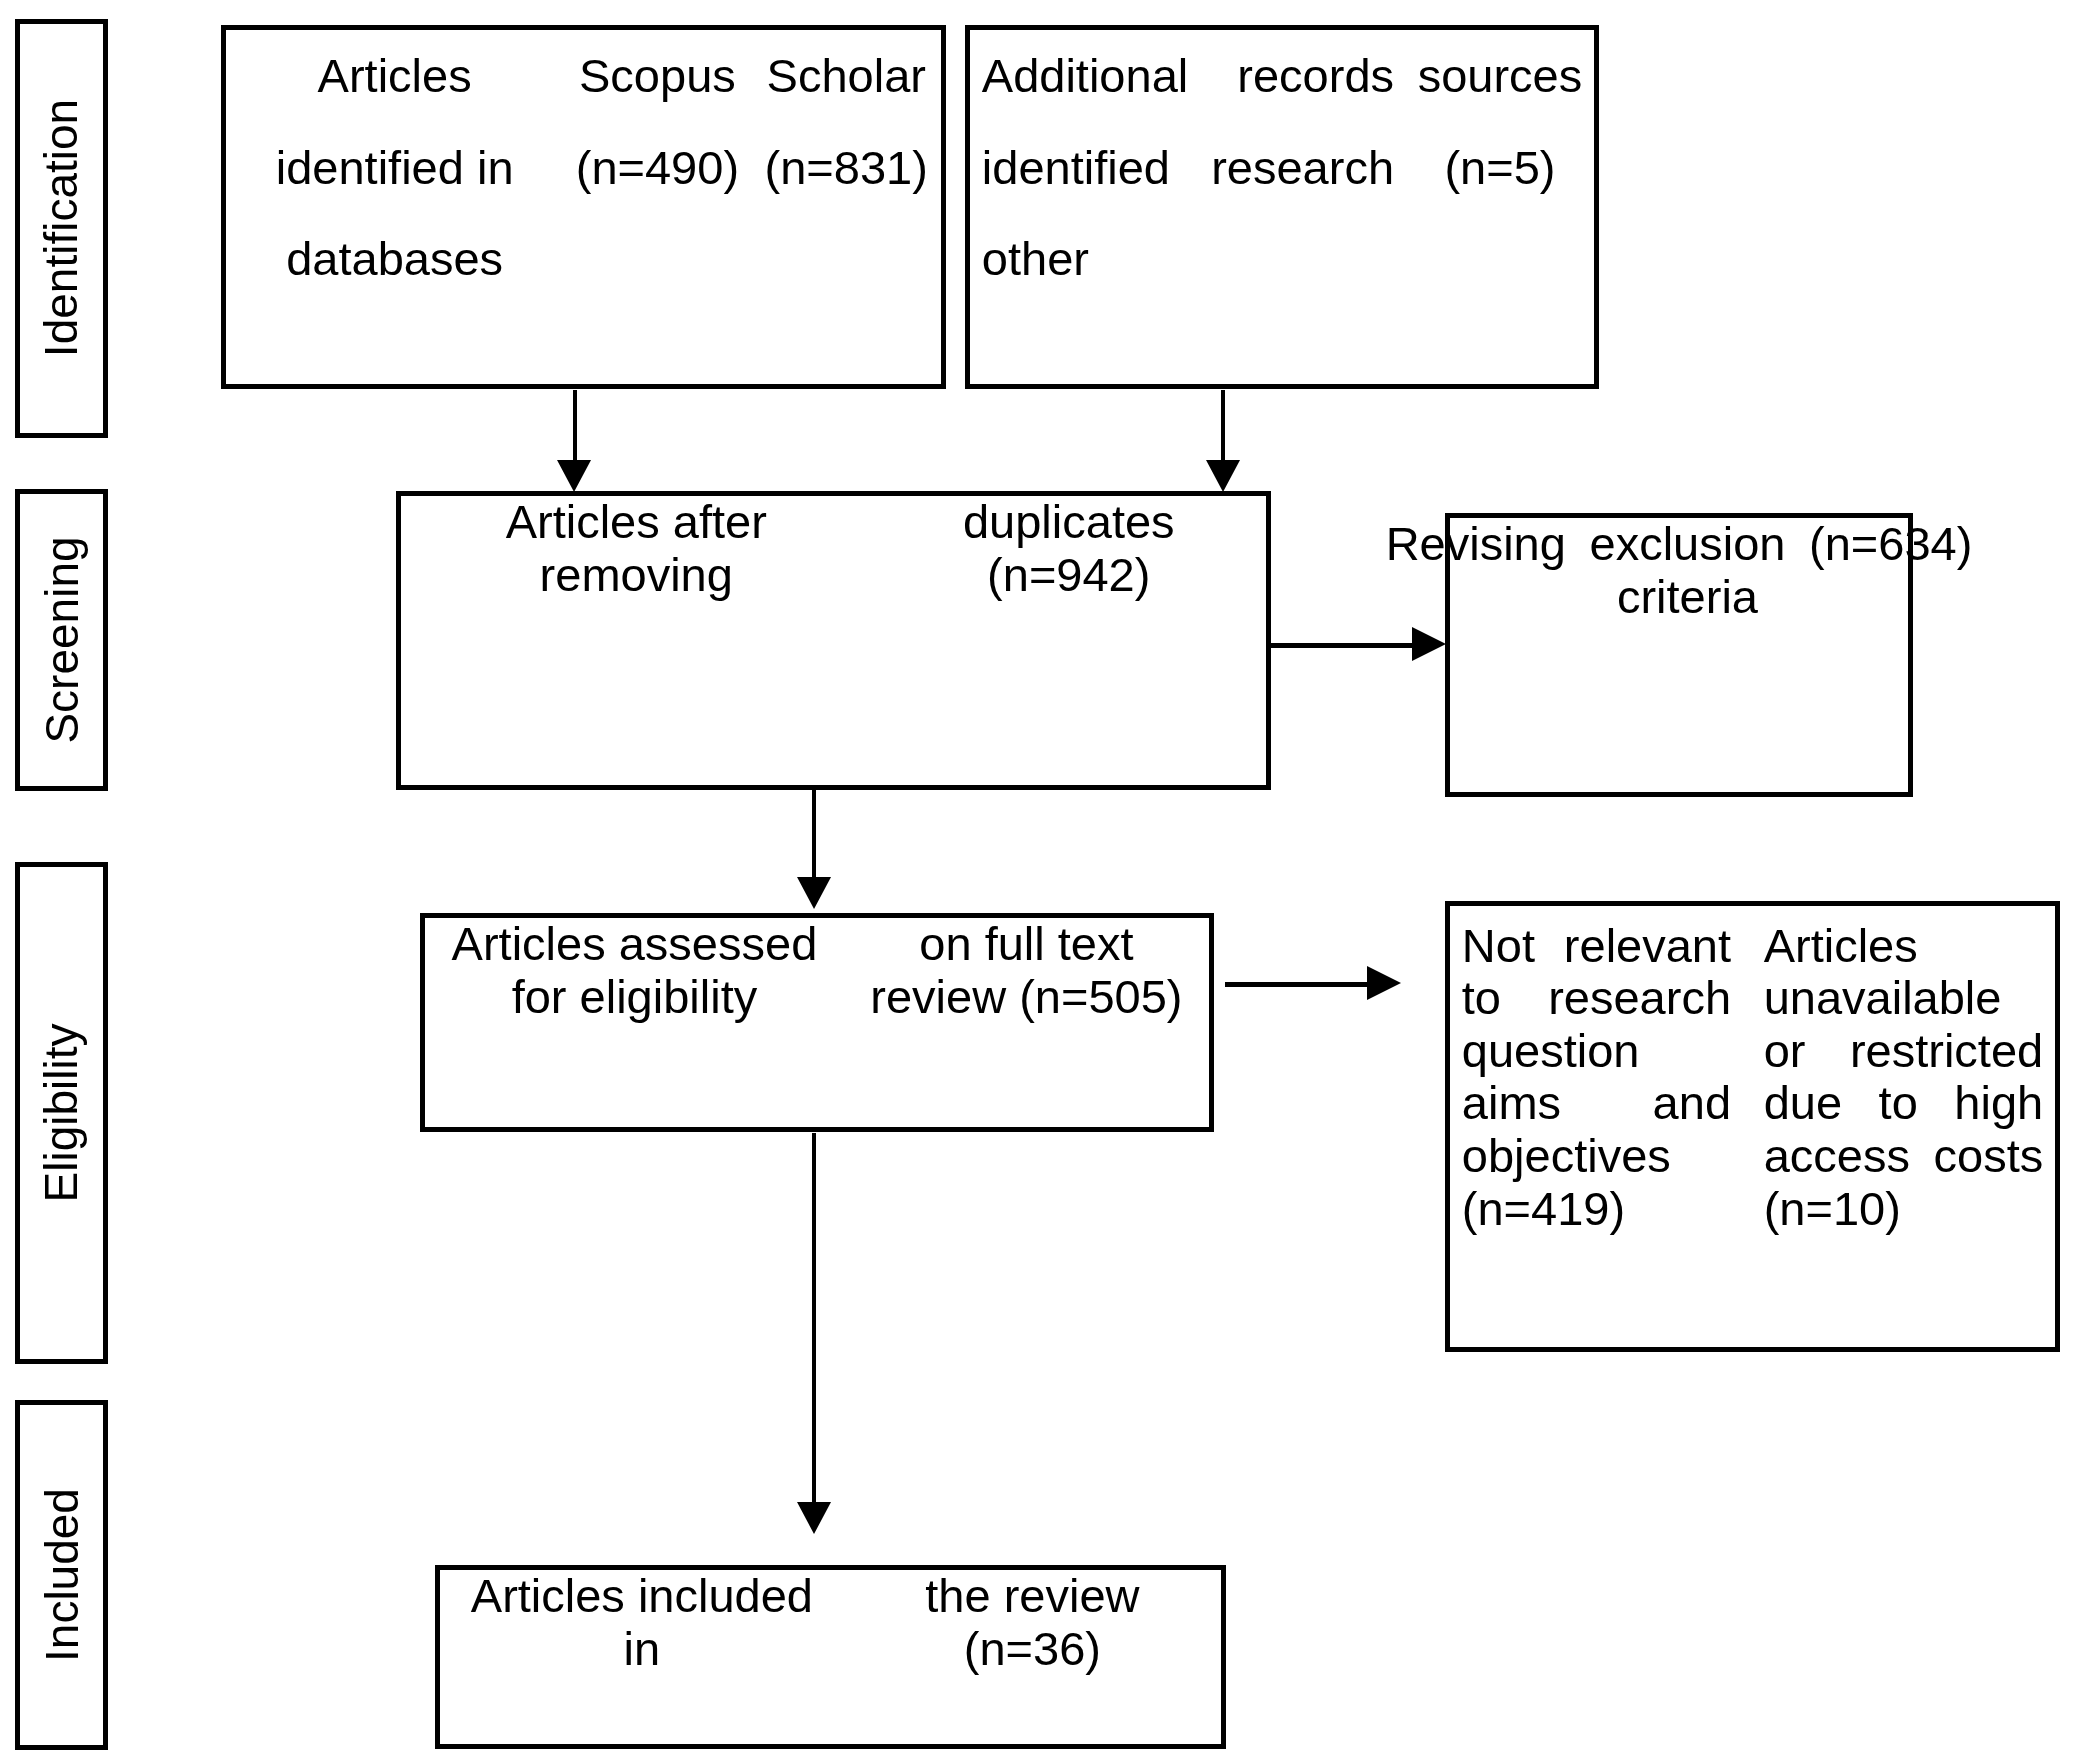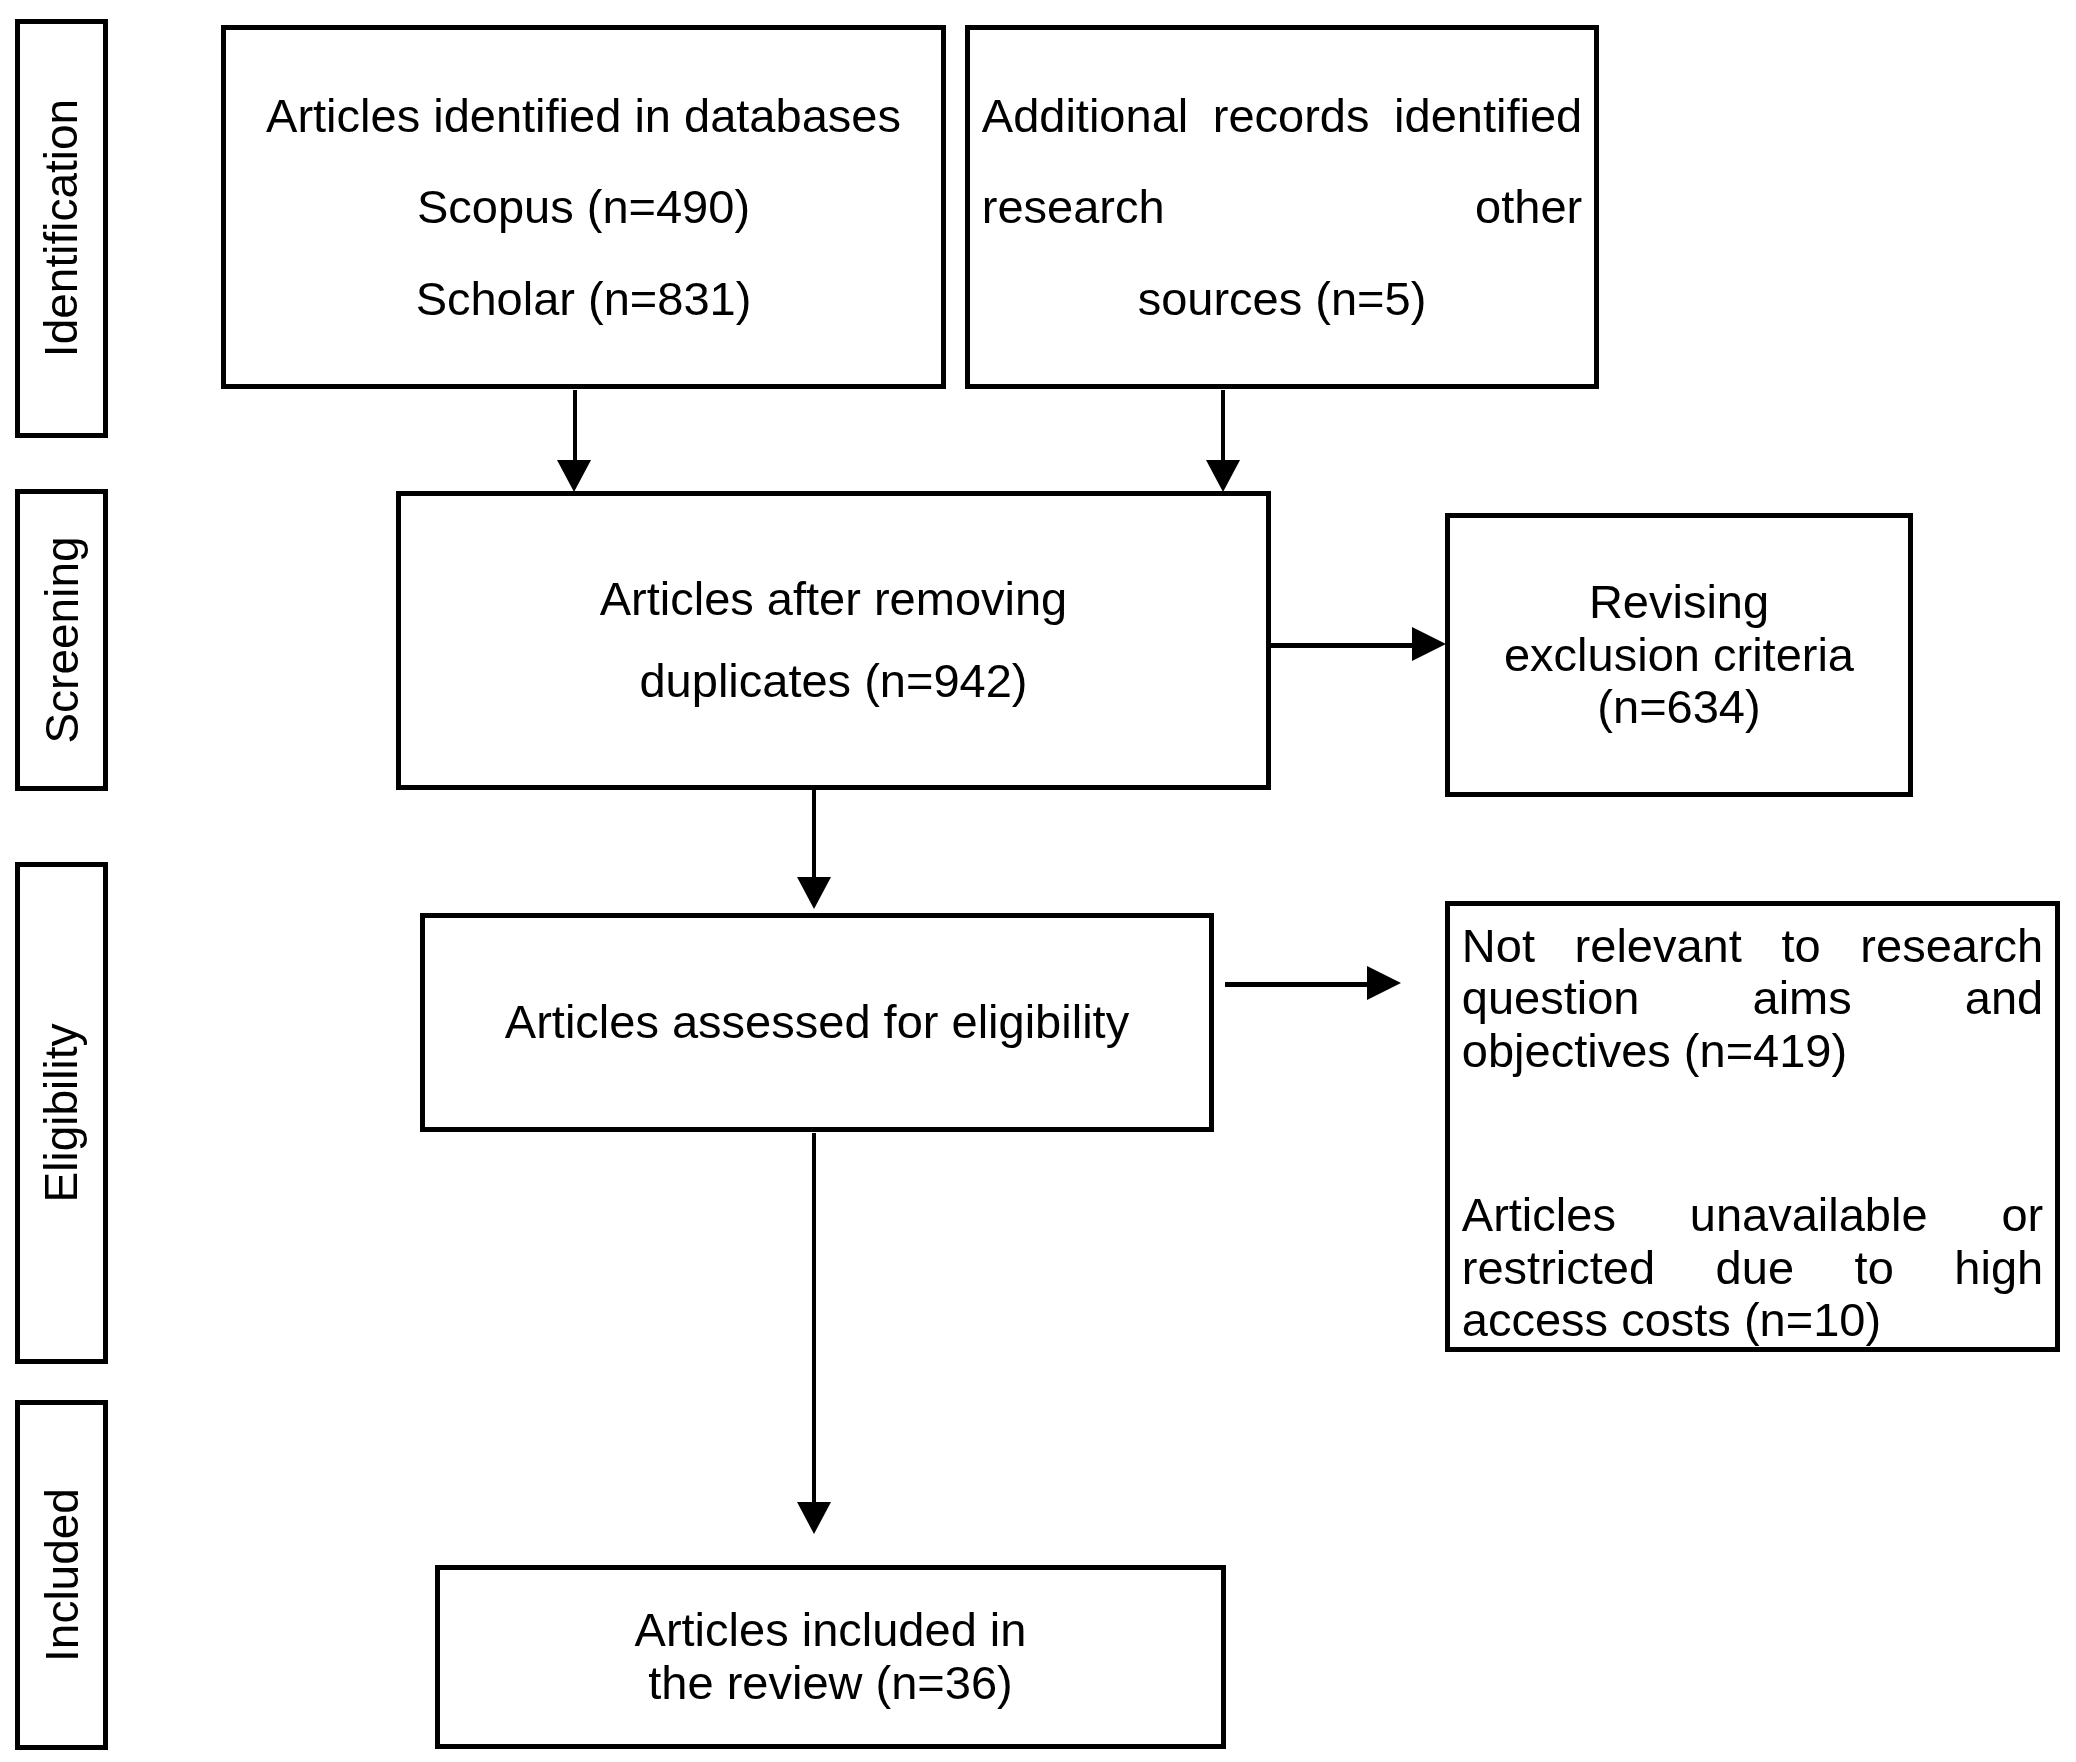--- a/index.html
+++ b/index.html
@@ -35,21 +35,21 @@
     letter-spacing: 0px;
   }
 
   
   .flow-box {
     position: absolute;
     box-sizing: border-box;
     border: 5.9px solid #000000;
     background: #ffffff;
     display: flex;
-    flex-direction: column;
+    flex-direction: row;
     justify-content: center;
   }
   .flow-box .txt {
     font-size: 47px;
     line-height: 1.12;
     padding: 0 11.8px;
   }
   .center .txt { text-align: center; }
   .justify .txt { text-align: justify; text-align-last: center; }
   .lead-box .txt { line-height: 1.95; }
@@ -132,20 +132,21 @@
   </div>
 
   <div class="hline" style="left:1270px; top:643px; width:147px; height:5px;"></div>
   <div class="arrow-right" style="left:1412px; top:627px;"></div>
 
   <div class="vline" style="left:812px; top:790px; width:4.2px; height:93px;"></div>
   <div class="arrow-down" style="left:797px; top:877px;"></div>
 
   <div class="flow-box center" style="left:420px; top:913px; width:794px; height:219px;">
     <div class="txt">Articles assessed for eligibility</div>
+    <div class="txt">on full text review (n=505)</div>
   </div>
 
   <div class="flow-box" style="left:1445px; top:901px; width:615px; height:451px; justify-content:space-between; padding-top:13.5px;gap:9px;">
     <div class="txt" style="text-align:justify; text-align-last:left;">Not relevant to research question aims and objectives (n=419)</div>
     <div class="txt" style="text-align:justify; text-align-last:left;">Articles unavailable or restricted due to high access costs (n=10)</div>
   </div>
 
   <div class="hline" style="left:1225px; top:982px; width:147px; height:5px;"></div>
   <div class="arrow-right" style="left:1367px; top:966px;"></div>
 

